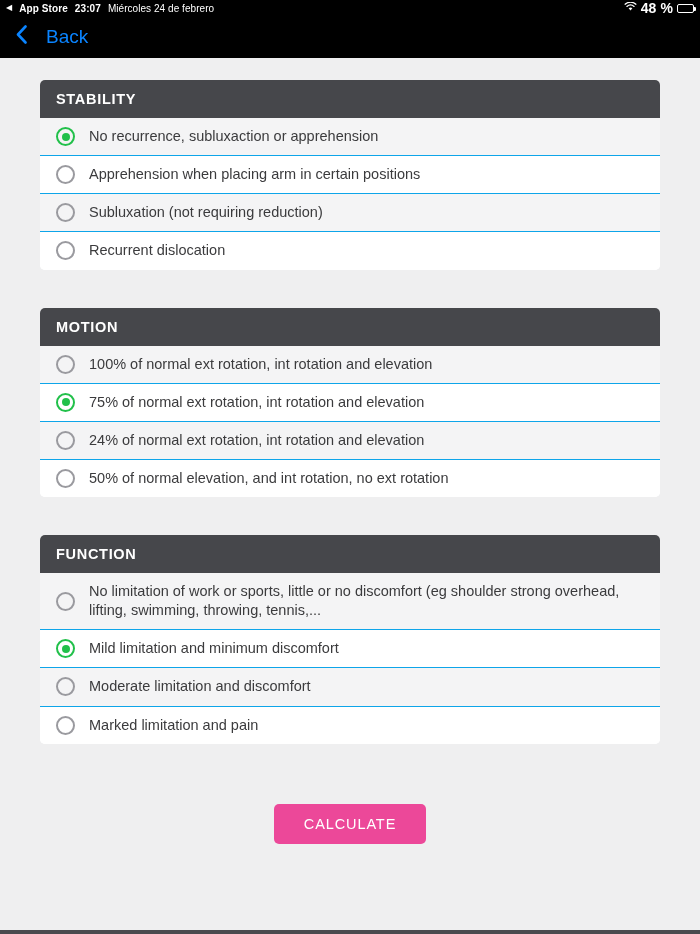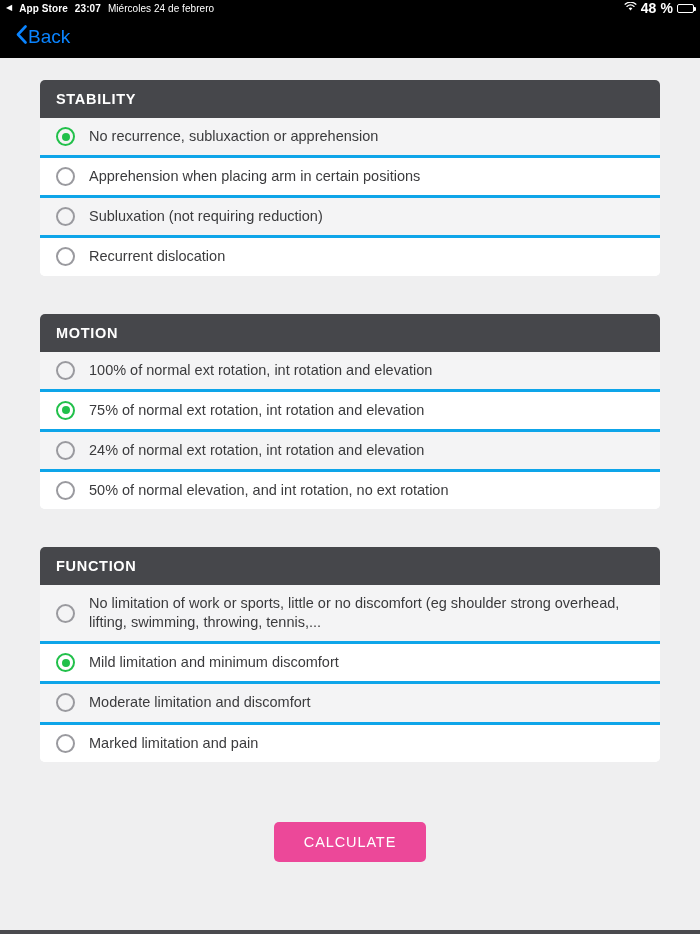--- a/index.html
+++ b/index.html
@@ -93,21 +93,21 @@
     height: 42px;
     background: #000000;
     display: flex;
     align-items: center;
     padding-left: 12px;
     flex: 0 0 auto;
   }
   .back-button {
     display: flex;
     align-items: center;
-    gap: 1px;
+    gap: 19px;
     color: #0a84ff;
     font-size: 19px;
     cursor: pointer;
     background: none;
     border: none;
     font-family: inherit;
     padding: 2px 4px;
   }
   .chevron-left {
     display: block;
@@ -138,21 +138,21 @@
     padding: 11px 16px;
   }
 
   .option-row {
     display: flex;
     align-items: center;
     gap: 14px;
     padding: 9px 16px;
     min-height: 34px;
     background: #ffffff;
-    border-bottom: 3px solid #0ea5e9;
+    border-bottom: 1px solid #0ea5e9;
     cursor: pointer;
   }
   .option-row:nth-child(odd) { background: #ffffff; }
   .option-row:nth-child(even) { background: #f4f4f5; }
   .option-row:last-child { border-bottom: none; }
 
   .radio {
     flex: 0 0 auto;
     width: 19px;
     height: 19px;

